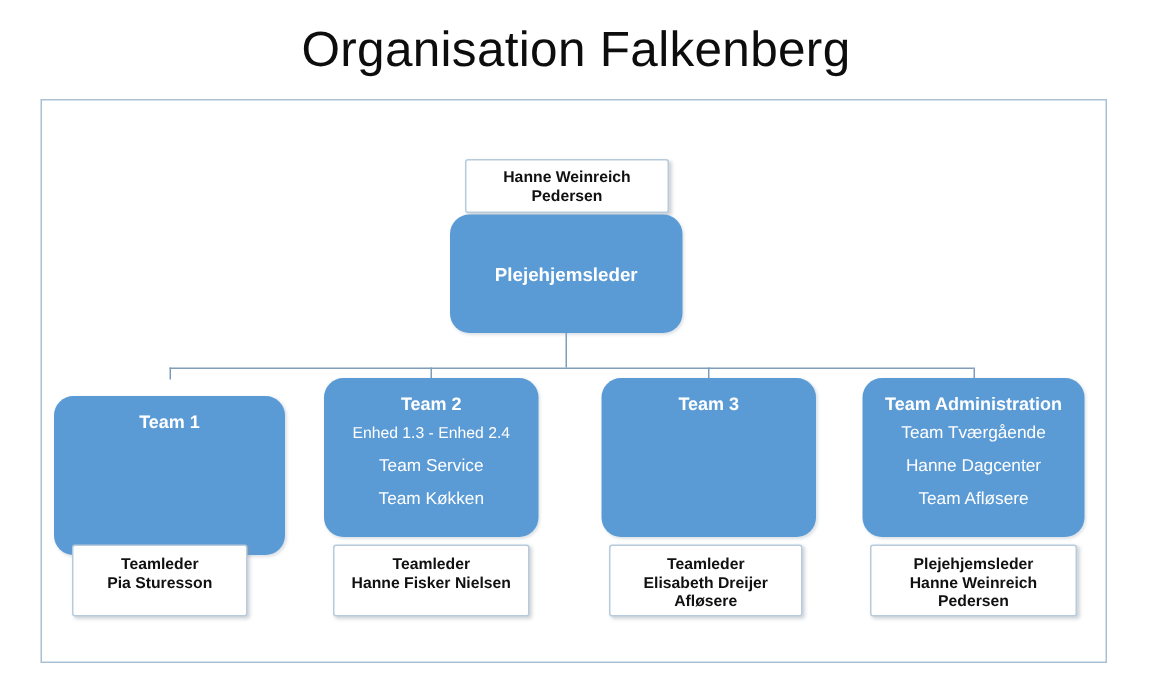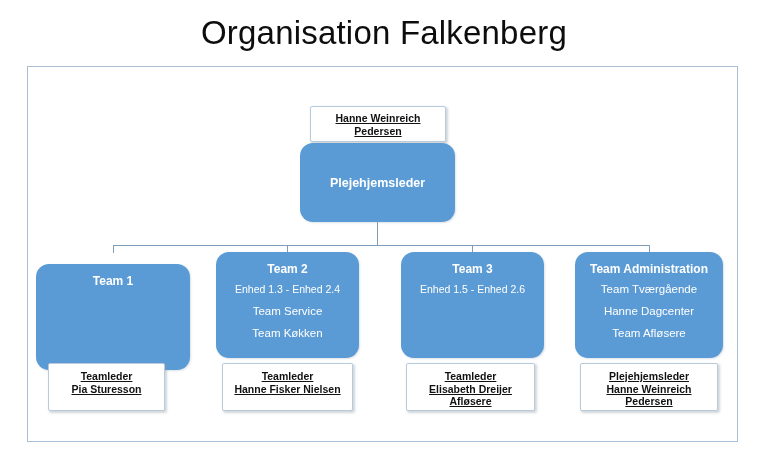--- a/index.html
+++ b/index.html
@@ -58,21 +58,20 @@
   }
 
   .box-white {
     background: #ffffff;
     border: 1px solid #b8cbdc;
     border-radius: 2px;
     box-shadow: 1.5px 1.5px 2.5px rgba(140,150,160,0.40);
     color: #111111;
     font-weight: bold;
     justify-content: flex-start;
-    text-decoration: underline;
   }
 
   .box-blue {
     background: #5b9bd5;
     border-radius: 13px;
     color: #ffffff;
     justify-content: flex-start;
     box-shadow: 1px 1px 2px rgba(120,140,160,0.25);
   }
 
@@ -182,21 +181,20 @@
 
   <div class="box box-blue team-box" id="team-box-1">
     <span class="team-title">Team 2</span>
     <span class="team-line">Enhed 1.3 - Enhed 2.4</span>
     <span class="team-line strong">Team Service</span>
     <span class="team-line strong">Team Køkken</span>
   </div>
 
   <div class="box box-blue team-box" id="team-box-2">
     <span class="team-title">Team 3</span>
-    <span class="team-line">Enhed 1.5 - Enhed 2.6</span>
   </div>
 
   <div class="box box-blue team-box" id="team-box-3">
     <span class="team-title">Team Administration</span>
     <span class="team-line strong">Team Tværgående</span>
     <span class="team-line strong">Hanne Dagcenter</span>
     <span class="team-line strong">Team Afløsere</span>
   </div>
 
   <div class="box box-white leader-box" id="leader-box-0">

